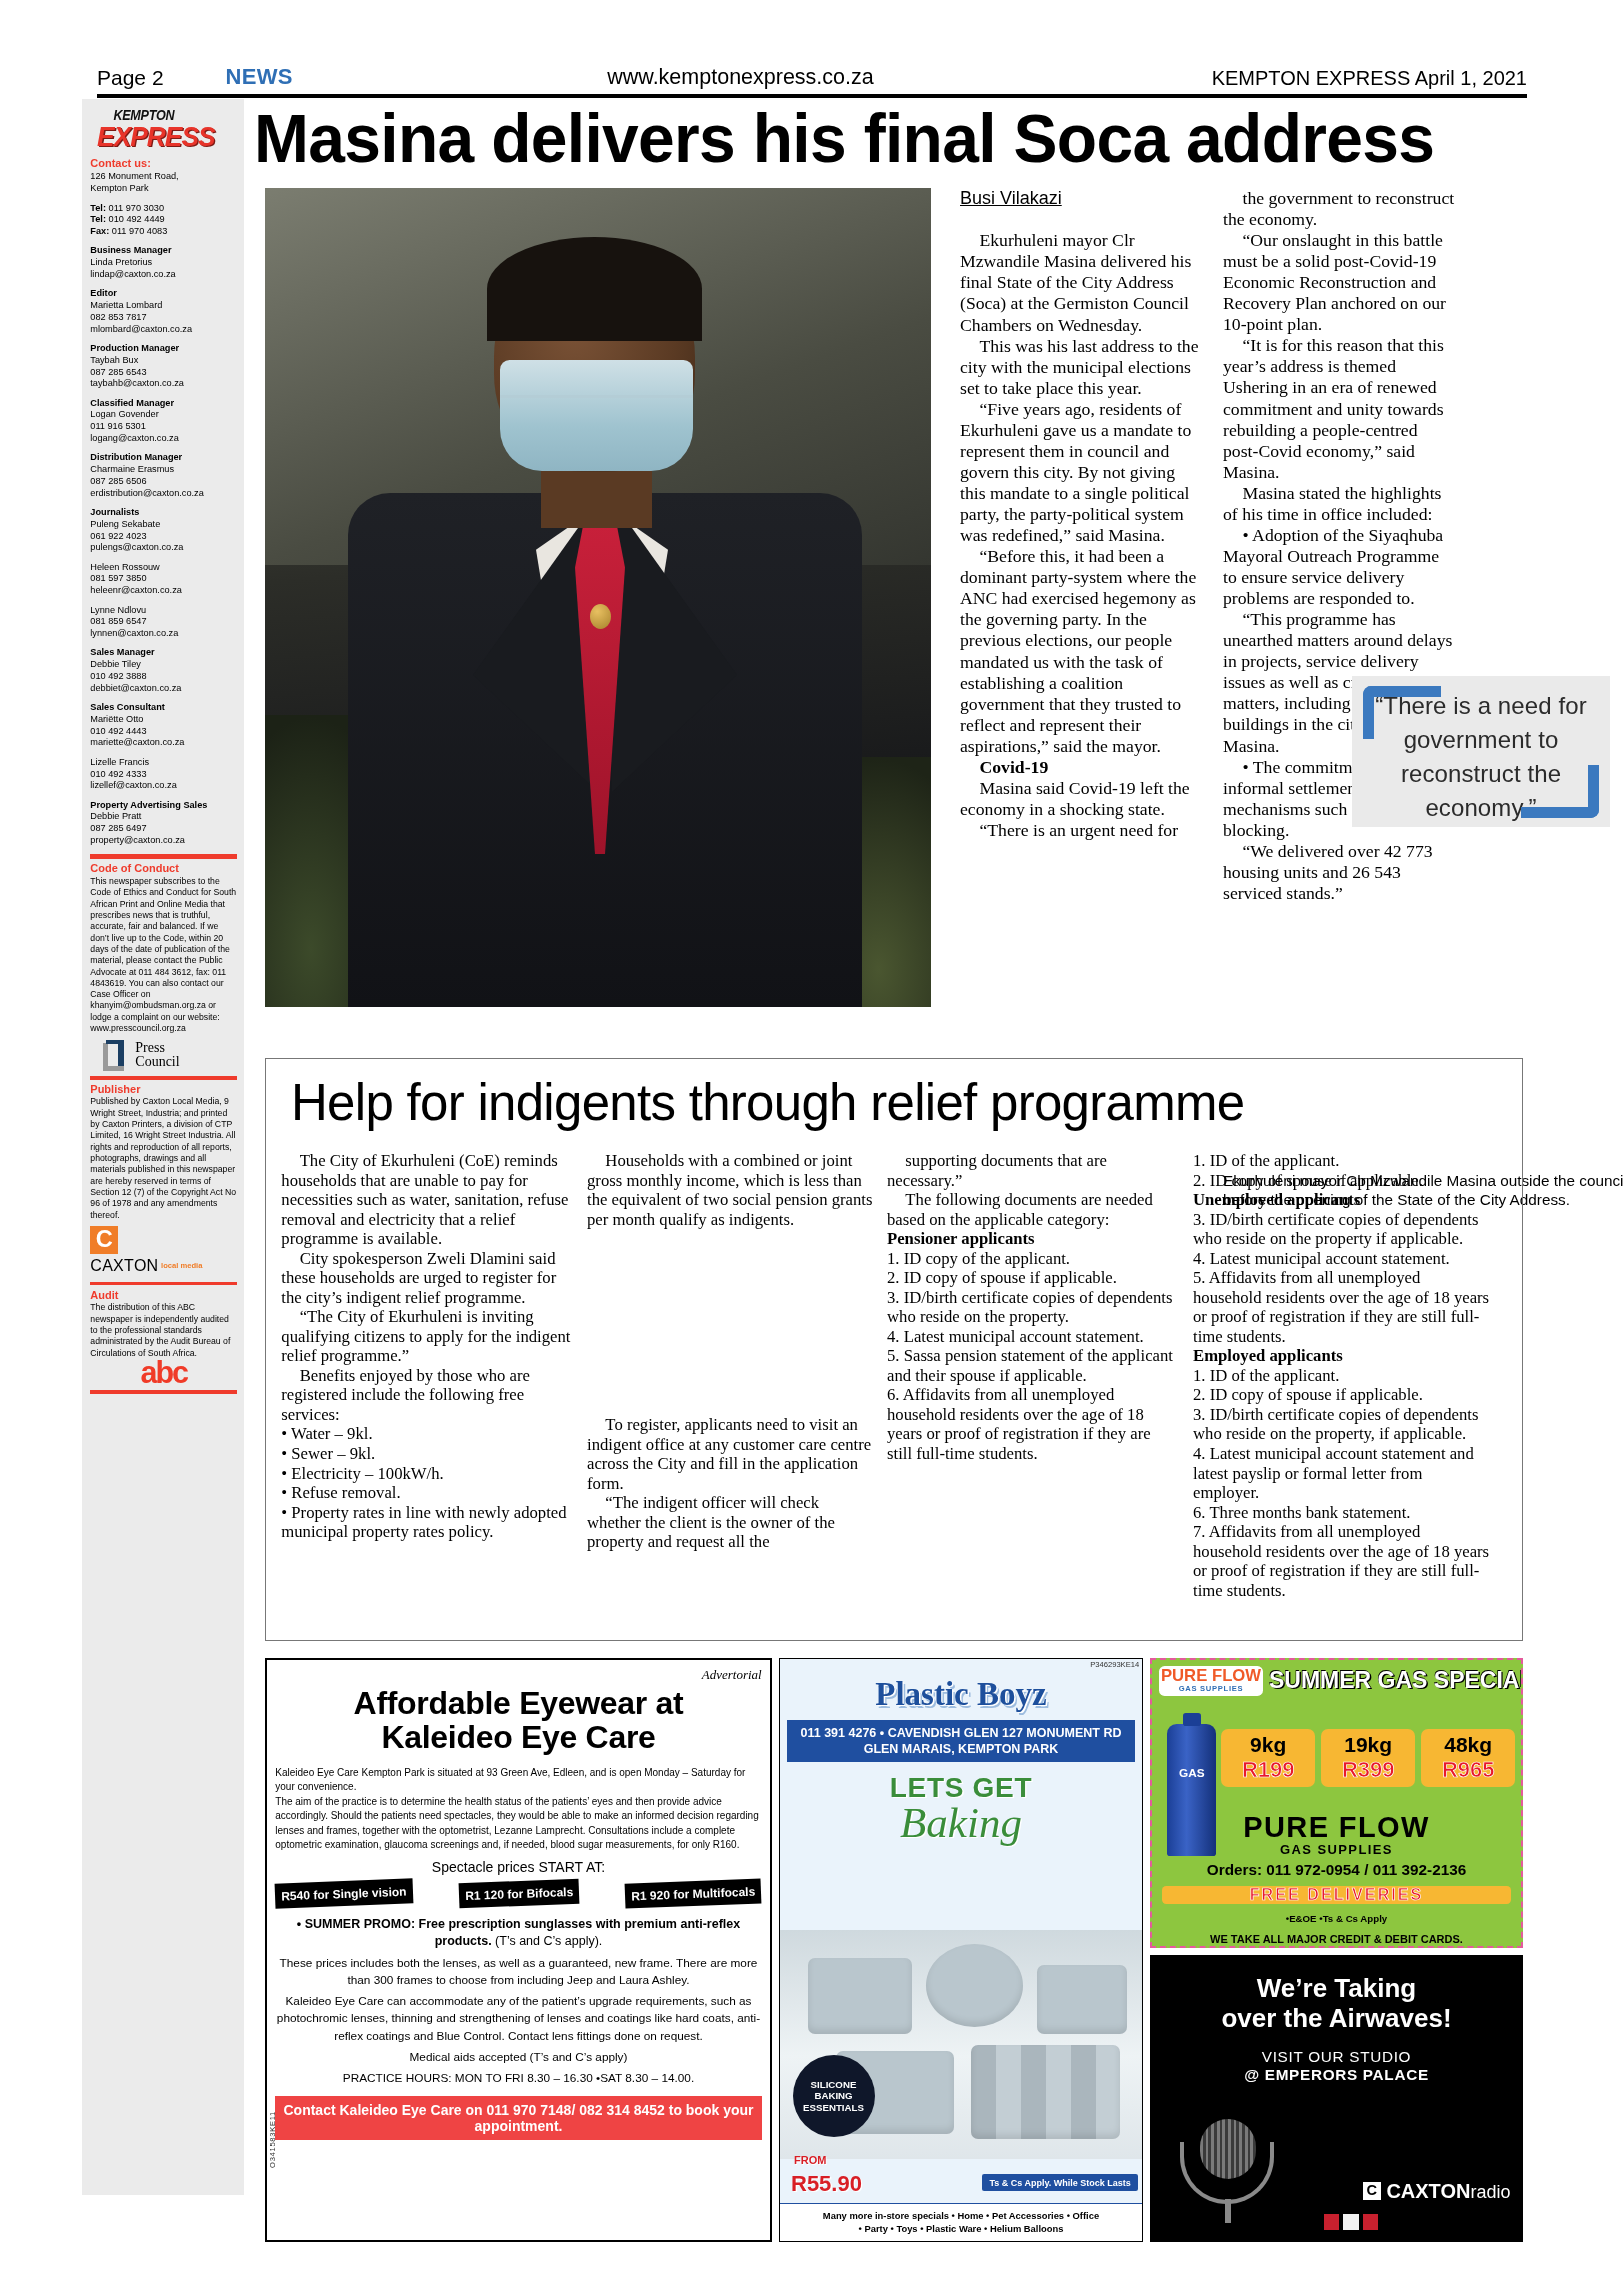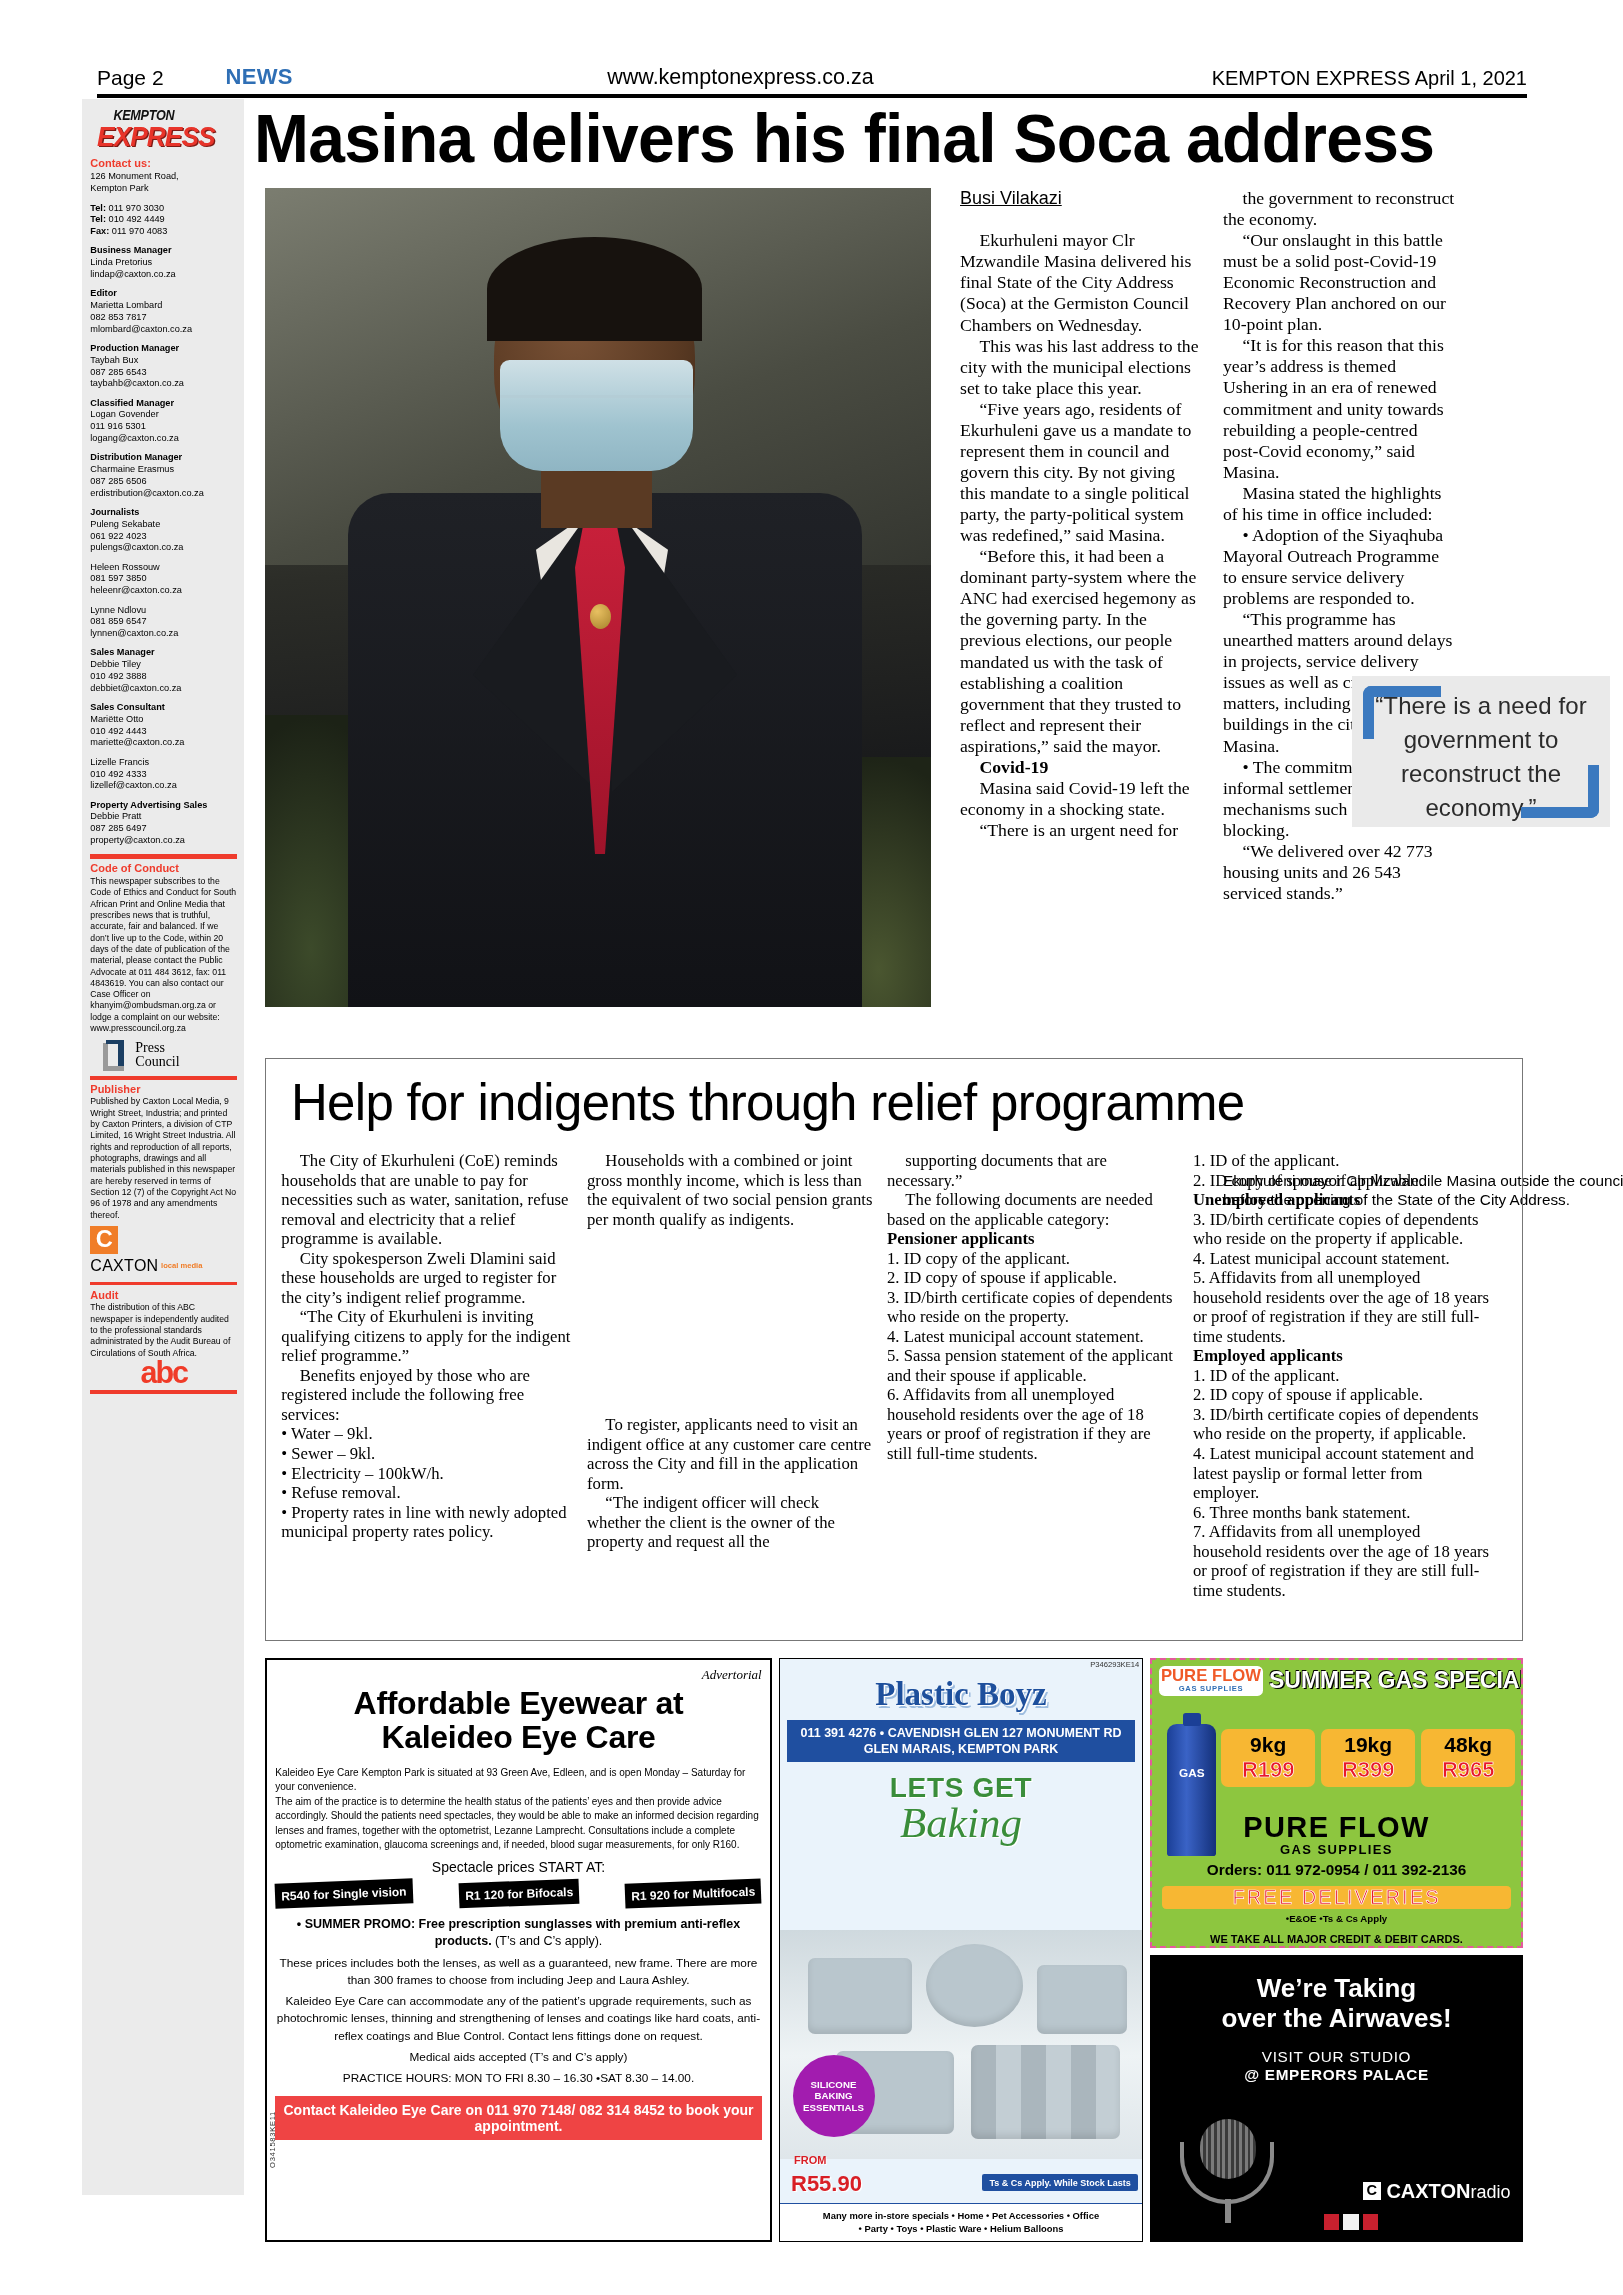--- a/index.html
+++ b/index.html
@@ -203,21 +203,21 @@
   .pb-lets { text-align:center; margin-top:9.7px; }
   .pb-lets .l1 { font-size:28px; font-weight:bold; color:#3a8d3a; font-family:"Liberation Sans",sans-serif;
      letter-spacing:0.7px; text-shadow:1.4px 1.4px 0 #fff; }
   .pb-lets .l2 { font-size:43px; color:#3a8d3a; font-style:italic; font-family:"Liberation Serif",serif;
      line-height:0.9; text-shadow:1.4px 1.4px 0 #fff; }
   .pb-photo { position:absolute; left:0; bottom:82px; width:100%; height:229px;
      background:linear-gradient(180deg,#cfd9de,#eef3f5 55%,#dfe6ea); }
   .pb-item { position:absolute; border-radius:7px; background:#b9c6cd; box-shadow:inset 0 -4.2px 7px rgba(0,0,0,.1); }
   .pb-badge {
     position:absolute; left:12.5px; bottom:104px; width:82px; height:82px; border-radius:50%;
-    background:#a21caf; color:#fff; font-weight:bold; font-size:9.7px; text-align:center;
+    background:#0f172a; color:#fff; font-weight:bold; font-size:9.7px; text-align:center;
     display:flex; align-items:center; justify-content:center; line-height:1.15; padding:4.2px;
     font-family:"Liberation Sans Narrow","Liberation Sans",sans-serif;
   }
   .pb-from { position:absolute; left:14px; bottom:75px; color:#d81f26; font-weight:bold;
      font-size:11px; font-family:"Liberation Sans Narrow",sans-serif; text-shadow:0.7px 0.7px 0 #fff;}
   .pb-price { position:absolute; left:11px; bottom:44px; color:#d81f26; font-weight:bold;
      font-size:22px; font-family:"Liberation Sans",sans-serif; text-shadow:1.4px 1.4px 0 #fff; }
   .pb-tcs { position:absolute; right:4.2px; bottom:50px; background:#1f4fa0; color:#fff;
      font-size:9px; font-weight:bold; padding:3.5px 7px; border-radius:2.1px; }
   .pb-foot { position:absolute; left:0; bottom:0; width:100%; background:#fff; border-top:1.4px solid #1f4fa0;
@@ -239,21 +239,21 @@
   .cyl span{ position:absolute; left:0; right:0; top:42px; text-align:center; color:#fff; font-weight:bold; font-size:11.8px;}
   .gas-prices { position:absolute; left:69px; top:69px; right:5.6px; display:flex; gap:5.6px; }
   .gp { flex:1; background:#f7b733; border-radius:7px; text-align:center; padding:4.2px 1.4px; }
   .gp .kg{ font-weight:bold; font-size:21px; font-family:"Liberation Sans",sans-serif; }
   .gp .rr{ font-weight:bold; font-size:22px; color:#e8192c; -webkit-text-stroke:0.7px #fff; font-family:"Liberation Sans",sans-serif;}
   .gas-brand{ position:absolute; left:0; right:0; top:151px; text-align:center; font-weight:bold;
      font-size:29px; font-family:"Liberation Sans",sans-serif; letter-spacing:1.4px; }
   .gas-sub{ position:absolute; left:0; right:0; top:182px; text-align:center; font-weight:bold; font-size:13px; letter-spacing:1.4px;}
   .gas-orders{ position:absolute; left:0; right:0; top:201px; text-align:center; font-weight:bold; font-size:15.3px;}
   .gas-free{ position:absolute; left:9.7px; right:9.7px; top:226px; background:#f7b733; border-radius:4.2px;
-     text-align:center; color:#e8192c; font-weight:normal; font-size:20px; letter-spacing:2.1px;
+     text-align:center; color:#e8192c; font-weight:bold; font-size:16px; letter-spacing:2.1px;
      -webkit-text-stroke:0.7px #fff; font-family:"Liberation Sans",sans-serif;}
   .gas-eoe{ position:absolute; left:0; right:0; top:253px; text-align:center; font-weight:bold; font-size:9.7px;}
   .gas-cards{ position:absolute; left:0; right:0; bottom:1.4px; text-align:center; font-weight:bold; font-size:11px;}
 
   .ad-radio {
     position:absolute; left:1150px; top:1955px; width:373px; height:287px;
     background:#000; color:#fff; overflow:hidden;
   }
   .rd-t1 { text-align:center; font-weight:bold; font-size:26px; margin-top:19.4px; line-height:1.12;
      font-family:"Liberation Sans",sans-serif; }

